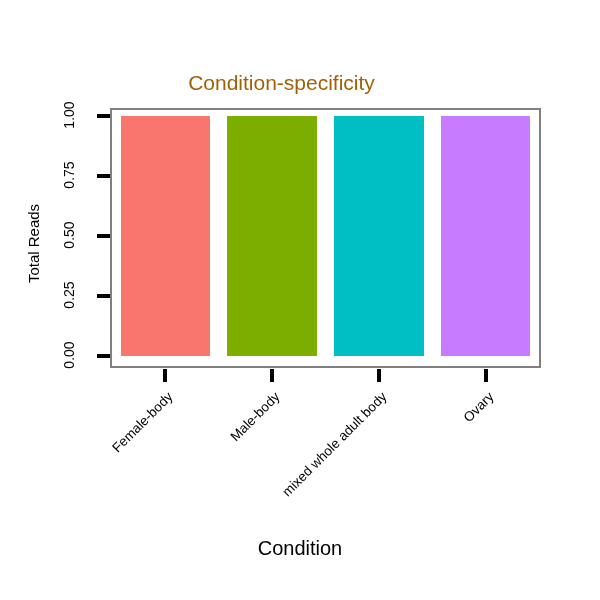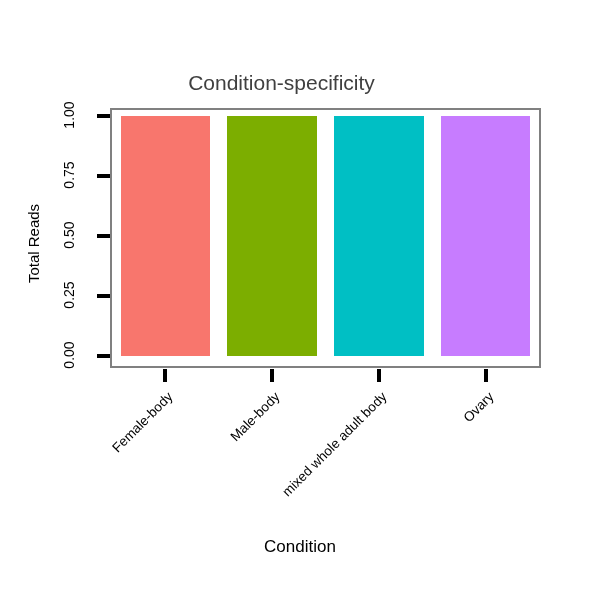--- a/index.html
+++ b/index.html
@@ -24,21 +24,21 @@
   
   #chart-title {
     position: absolute;
     left: 0;
     top: 70px;
     width: 563px;
     text-align: center;
     font-size: 21px;
     line-height: 26px;
     letter-spacing: 0px;
-    color: #404040;
+    color: #a16207;
     white-space: nowrap;
   }
 
   
   #panel {
     position: absolute;
     left: 110px;
     top: 108px;
     width: 431px;
     height: 260px;
@@ -107,21 +107,21 @@
     transform-origin: right top;
     transform: rotate(-45deg);
     text-align: right;
   }
   #x-axis-title {
     position: absolute;
     left: 0;
     top: 537px;
     width: 600px;
     text-align: center;
-    font-size: 17px;
+    font-size: 20px;
     white-space: nowrap;
   }
 </style>
 </head>
 <body>
 
 <div id="plot-root">
 
   <div id="chart-title">Condition-specificity</div>
 

